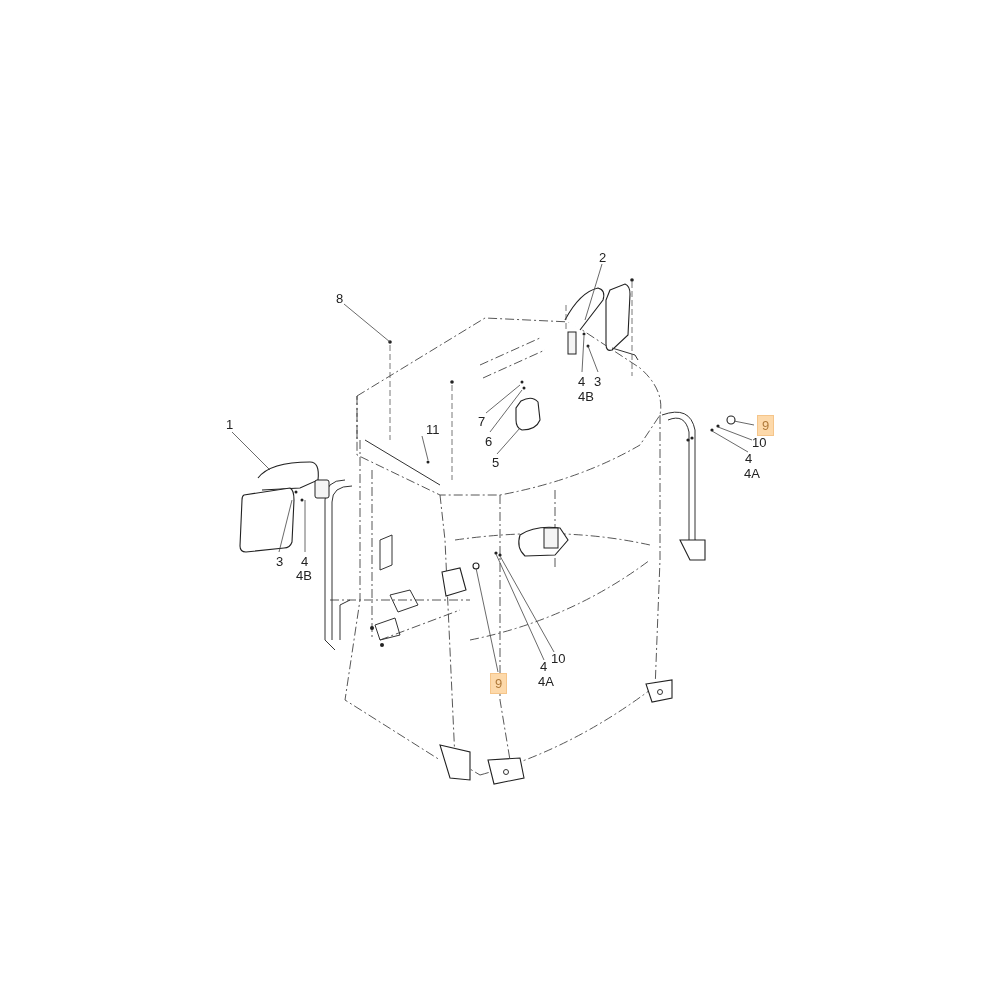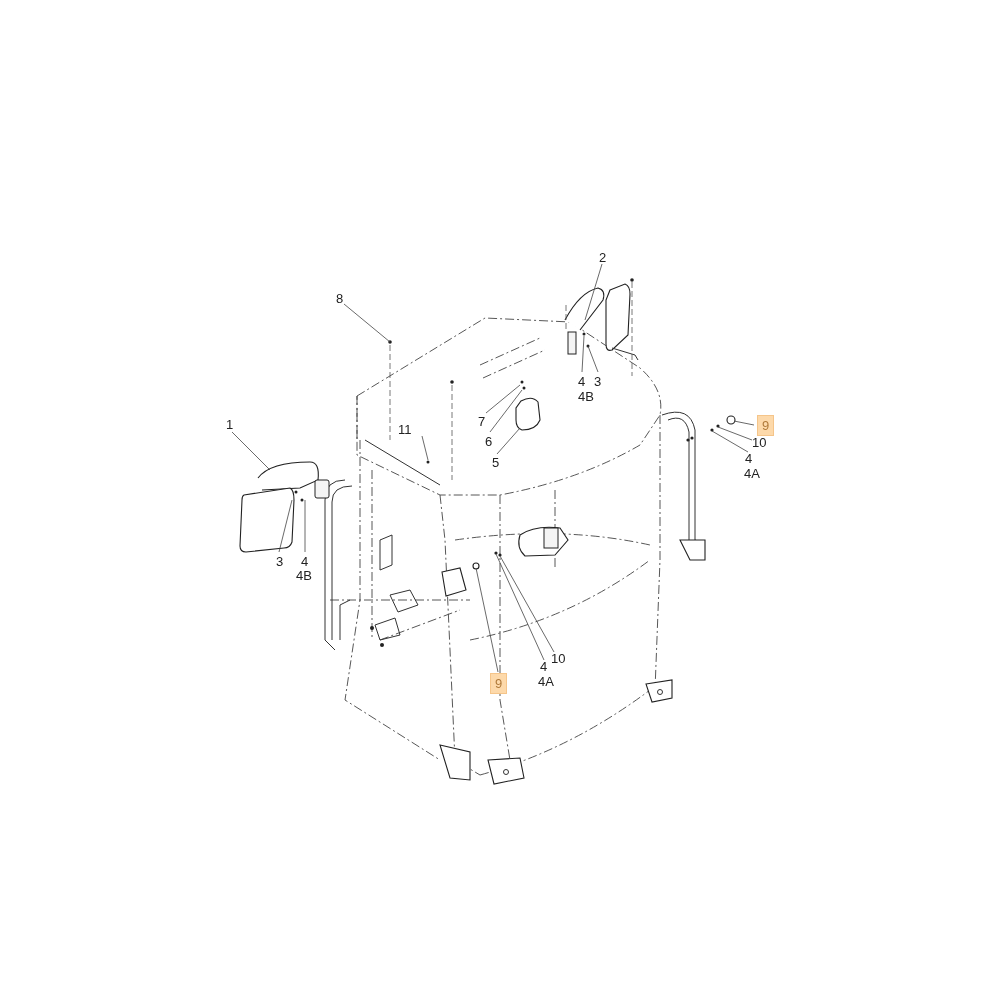--- a/index.html
+++ b/index.html
@@ -156,13 +156,13 @@
 <div class="callout" style="left:478px;top:415px">7</div>
 <div class="callout" style="left:336px;top:292px">8</div>
 <div class="callout hl" style="left:757px;top:415px">9</div>
 <div class="callout hl" style="left:490px;top:673px">9</div>
 <div class="callout" style="left:752px;top:436px">10</div>
 <div class="callout" style="left:745px;top:452px">4</div>
 <div class="callout" style="left:744px;top:467px">4A</div>
 <div class="callout" style="left:551px;top:652px">10</div>
 <div class="callout" style="left:540px;top:660px">4</div>
 <div class="callout" style="left:538px;top:675px">4A</div>
-<div class="callout" style="left:398px;top:423px">11</div>
+<div class="callout" style="left:426px;top:423px">11</div>
 
 </body></html>

